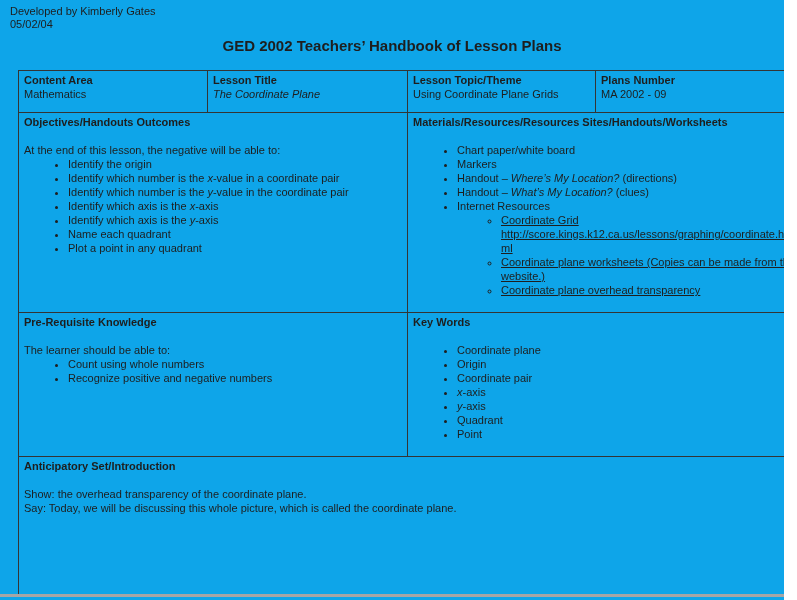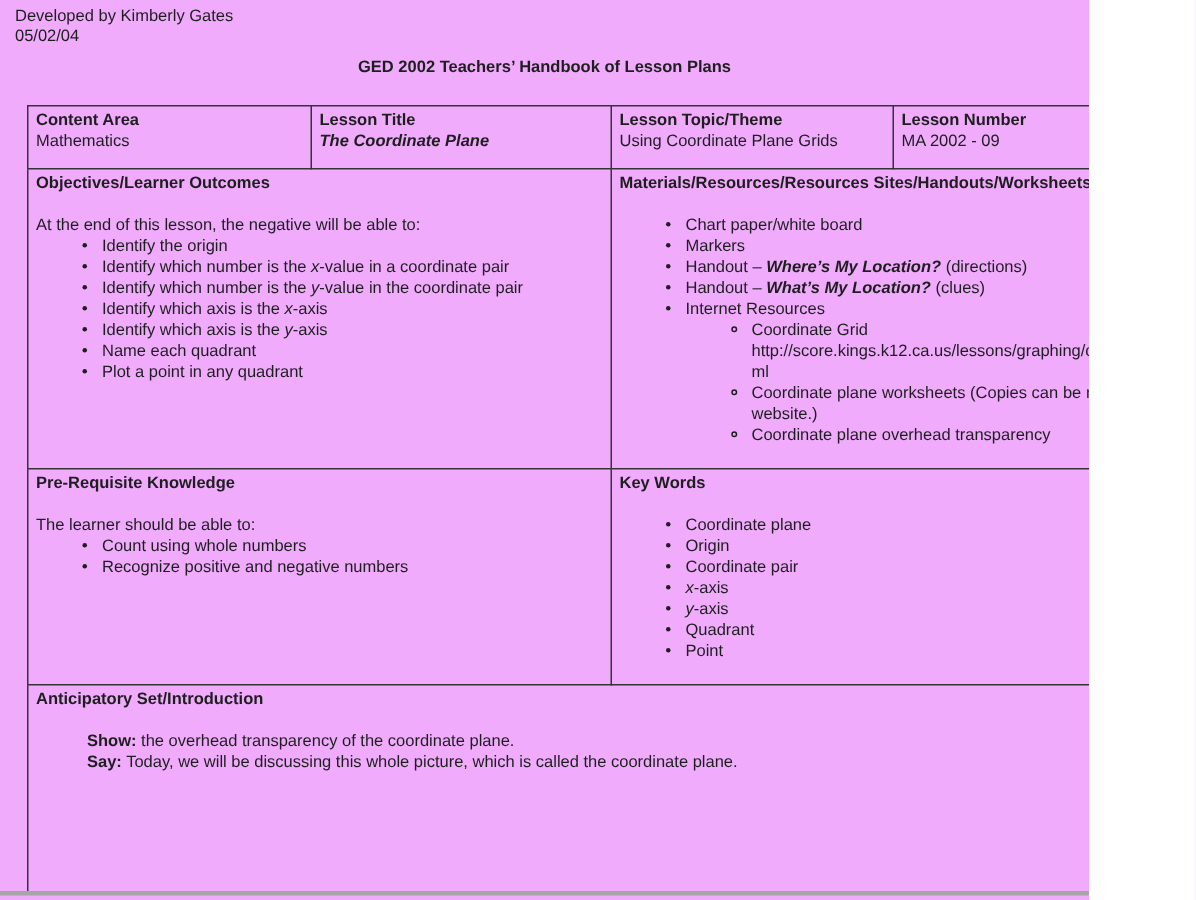--- a/index.html
+++ b/index.html
@@ -1,53 +1,53 @@
 <!DOCTYPE html>
 <html><head>
 <meta charset="utf-8">
 <style>
   * { margin: 0; padding: 0; box-sizing: border-box; }
   html, body { background: #ffffff; }
   body { font-family: "Liberation Sans", sans-serif; }
   .page {
     position: relative;
-    width: 726px;
+    width: 784px;
     height: 600px;
-    background: #f0abfc;
+    background: #0ea5e9;
     color: #1e1e1e;
     font-size: 11px;
     line-height: 14px;
     overflow: hidden;
   }
   .meta { position: absolute; left: 10px; top: 5px; line-height: 13px; }
   .doc-title {
     position: absolute; left: 0; top: 38px; width: 100%;
-    text-align: center; font-size: 11px; font-weight: bold; line-height: 15px;
+    text-align: center; font-size: 15px; font-weight: bold; line-height: 15px;
   }
   table.lesson-table {
     position: absolute; left: 18px; top: 70px; width: 782px;
     border-collapse: collapse; table-layout: fixed;
   }
   table.lesson-table td {
     border: 1px solid #343434;
     vertical-align: top;
     padding: 2px 5px 2px 5px;
     overflow: hidden;
   }
   tr.row-last td { border-bottom: none; }
   .cell-label { font-weight: bold; }
   .cell-heading { font-weight: bold; margin-bottom: 14px; }
   .mt-line { margin-top: 14px; }
   ul.blist { list-style: disc outside; margin: 0; padding-left: 44px; }
-  ul.sub-list { list-style: circle outside; margin: 0; padding-left: 44px; }
+  ul.sub-list { list-style: circle outside; margin: 0; padding-left: 44px; text-decoration: underline; }
   li { line-height: 14px; }
   li.justify { text-align: justify; }
   .seg-i { font-style: italic; }
-  .seg-b { font-weight: bold; margin-left: 34px; }
-  .seg-bi { font-weight: bold; font-style: italic; text-align: right; }
+  .seg-b { font-weight: normal; }
+  .seg-bi { font-weight: normal; font-style: italic; text-align: right; }
   .seg-url { word-break: break-all; }
   .bottom-edge {
     position: absolute; left: 0; top: 594px; width: 797px; height: 3px;
     background: #a6a6a6;
   }
 </style>
 </head>
 <body>
 
 <div class="page">
@@ -74,27 +74,27 @@
       </td>
       <td>
         <div class="cell-label">Lesson Title</div>
         <div><span class="seg-bi">The Coordinate Plane</span></div>
       </td>
       <td>
         <div class="cell-label">Lesson Topic/Theme</div>
         <div><span>Using Coordinate Plane Grids</span></div>
       </td>
       <td>
-        <div class="cell-label">Lesson Number</div>
+        <div class="cell-label">Plans Number</div>
         <div><span>MA 2002 - 09</span></div>
       </td>
     </tr>
     <tr style="height:200px">
       <td colspan="2">
-        <div class="cell-heading">Objectives/Learner Outcomes</div>
+        <div class="cell-heading">Objectives/Handouts Outcomes</div>
         <div>At the end of this lesson, the negative will be able to:</div>
         <ul class="blist mt-line">
               <li><span>Identify the origin</span></li>
               <li><span>Identify which number is the </span><span class="seg-i">x</span><span>-value in a coordinate pair</span></li>
               <li><span>Identify which number is the </span><span class="seg-i">y</span><span>-value in the coordinate pair</span></li>
               <li><span>Identify which axis is the </span><span class="seg-i">x</span><span>-axis</span></li>
               <li><span>Identify which axis is the </span><span class="seg-i">y</span><span>-axis</span></li>
               <li><span>Name each quadrant</span></li>
               <li><span>Plot a point in any quadrant</span></li>
             </ul>

